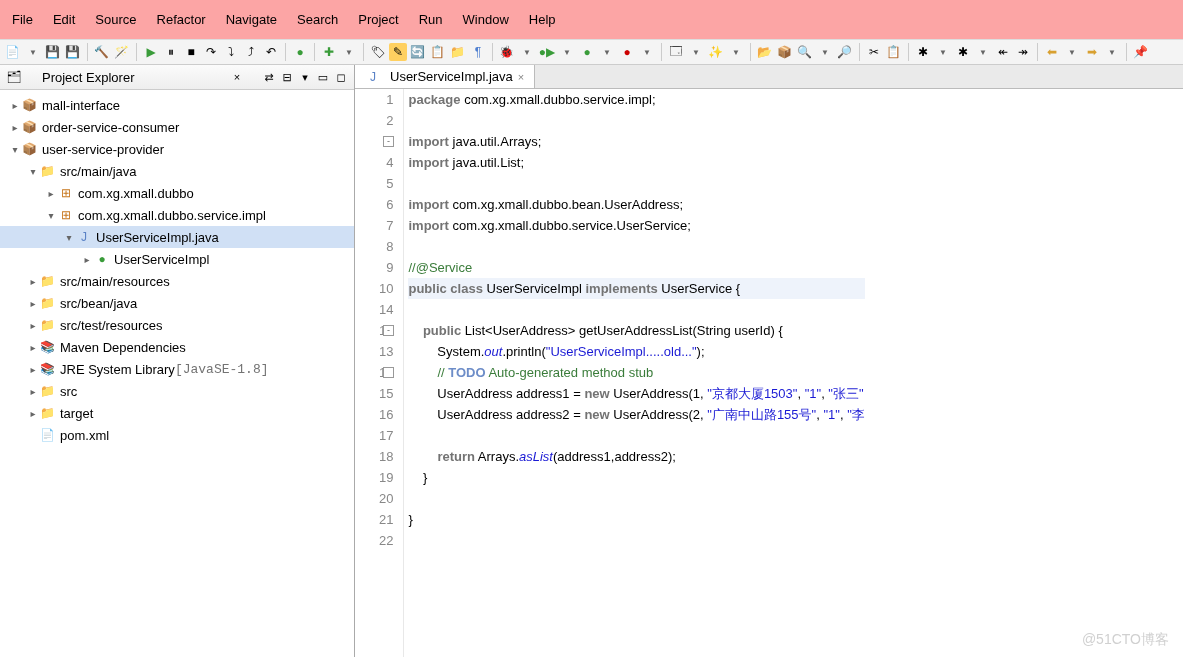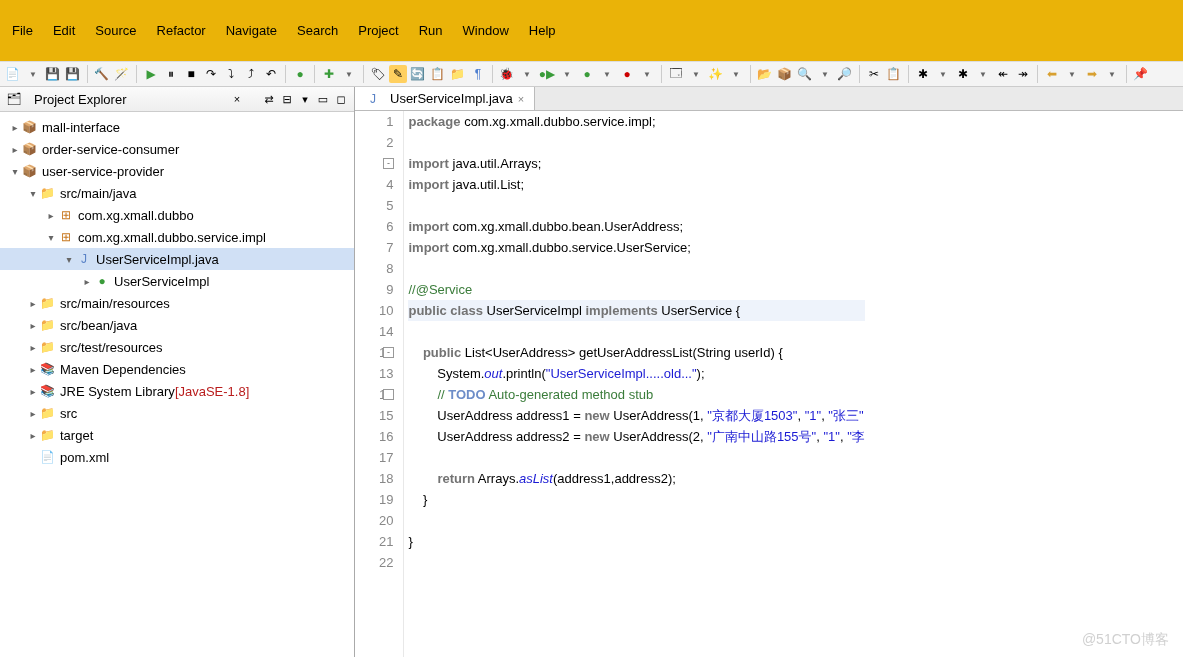--- a/index.html
+++ b/index.html
@@ -1,38 +1,38 @@
 <!DOCTYPE html>
 <html><head>
 <meta charset="utf-8">
 <style>
 * { margin: 0; padding: 0; box-sizing: border-box; font-family: "Segoe UI", Tahoma, sans-serif; font-size: 13px; }
 body { background: #fff; width: 1183px; height: 657px; overflow: hidden; display: flex; flex-direction: column; }
-.menubar { display: flex; gap: 0; padding: 19px 2px; border-bottom: 1px solid #ddd; background: #eab308; }
+.menubar { display: flex; gap: 0; padding: 8px 2px; border-bottom: 1px solid #ddd; background: #fca5a5; }
 .menubar span { padding: 4px 10px; cursor: pointer; }
 .toolbar { display: flex; gap: 2px; padding: 3px 4px; border-bottom: 1px solid #ccc; background: #f4f4f4; align-items: center; flex-wrap: wrap; }
 .tbtn { width: 18px; height: 18px; display: inline-flex; align-items: center; justify-content: center; cursor: pointer; border-radius: 2px; font-size: 12px; }
 .tsep { width: 1px; height: 18px; background: #ccc; margin: 0 3px; }
 .content { flex: 1; display: flex; }
 .sidebar { width: 355px; border-right: 1px solid #aaa; display: flex; flex-direction: column; background: #fff; }
 .view-header { display: flex; align-items: center; padding: 4px 6px; border-bottom: 1px solid #ccc; background: linear-gradient(#fbfbfb,#eee); gap: 4px; }
-.view-title { font-weight: normal; margin-left: 4px; margin-right: auto; }
+.view-title { font-weight: normal; margin-left: 12px; margin-right: auto; }
 .xbtn { width: 14px; height: 14px; font-size: 11px; display: inline-flex; align-items: center; justify-content: center; cursor: pointer; }
 .tree { flex: 1; overflow-y: auto; padding: 4px 0; }
 .tree-node { display: flex; align-items: center; height: 22px; cursor: pointer; white-space: nowrap; }
 .tree-node.selected { background: #d0e0f5; }
 .twisty { width: 14px; text-align: center; color: #666; font-size: 10px; }
 .ticon { width: 16px; height: 16px; display: inline-flex; align-items: center; justify-content: center; margin-right: 4px; font-size: 12px; }
 .pkg { color: #c87820; }
 .jfile { color: #5a82c6; }
 .cls { color: #3a9c3a; }
 .fld { color: #d8a030; }
 .pom { color: #5080d0; }
 .jar { color: #8a6a40; }
-.dim { color: #b91c1c; }
+.dim { color: #737373; font-family: Liberation Mono, monospace; }
 .editor-area { flex: 1; display: flex; flex-direction: column; }
 .tab-bar { display: flex; background: #eaeaea; border-bottom: 1px solid #bbb; height: 24px; }
 .tab { display: flex; align-items: center; padding: 0 10px; background: #fff; border-right: 1px solid #bbb; gap: 5px; }
 .tab .close { font-size: 11px; color: #888; cursor: pointer; }
 .gutter-editor { flex: 1; display: flex; font-family: Consolas, "Courier New", monospace; font-size: 14px; line-height: 21px; overflow: auto; }
 .gutter { background: #fff; color: #888; text-align: right; padding: 0 10px 0 24px; border-right: 1px solid #e8e8e8; user-select: none; position: relative; }
 .gutter .ln { position: relative; }
 .fold-mark { position: absolute; left: 4px; width: 11px; height: 11px; border: 1px solid #999; background:#fff; font-size: 9px; line-height: 9px; text-align: center; top: 5px; color:#666; }
 .code { padding: 0 4px; white-space: pre; }
 .kw { color: #737373; font-weight: bold; }

